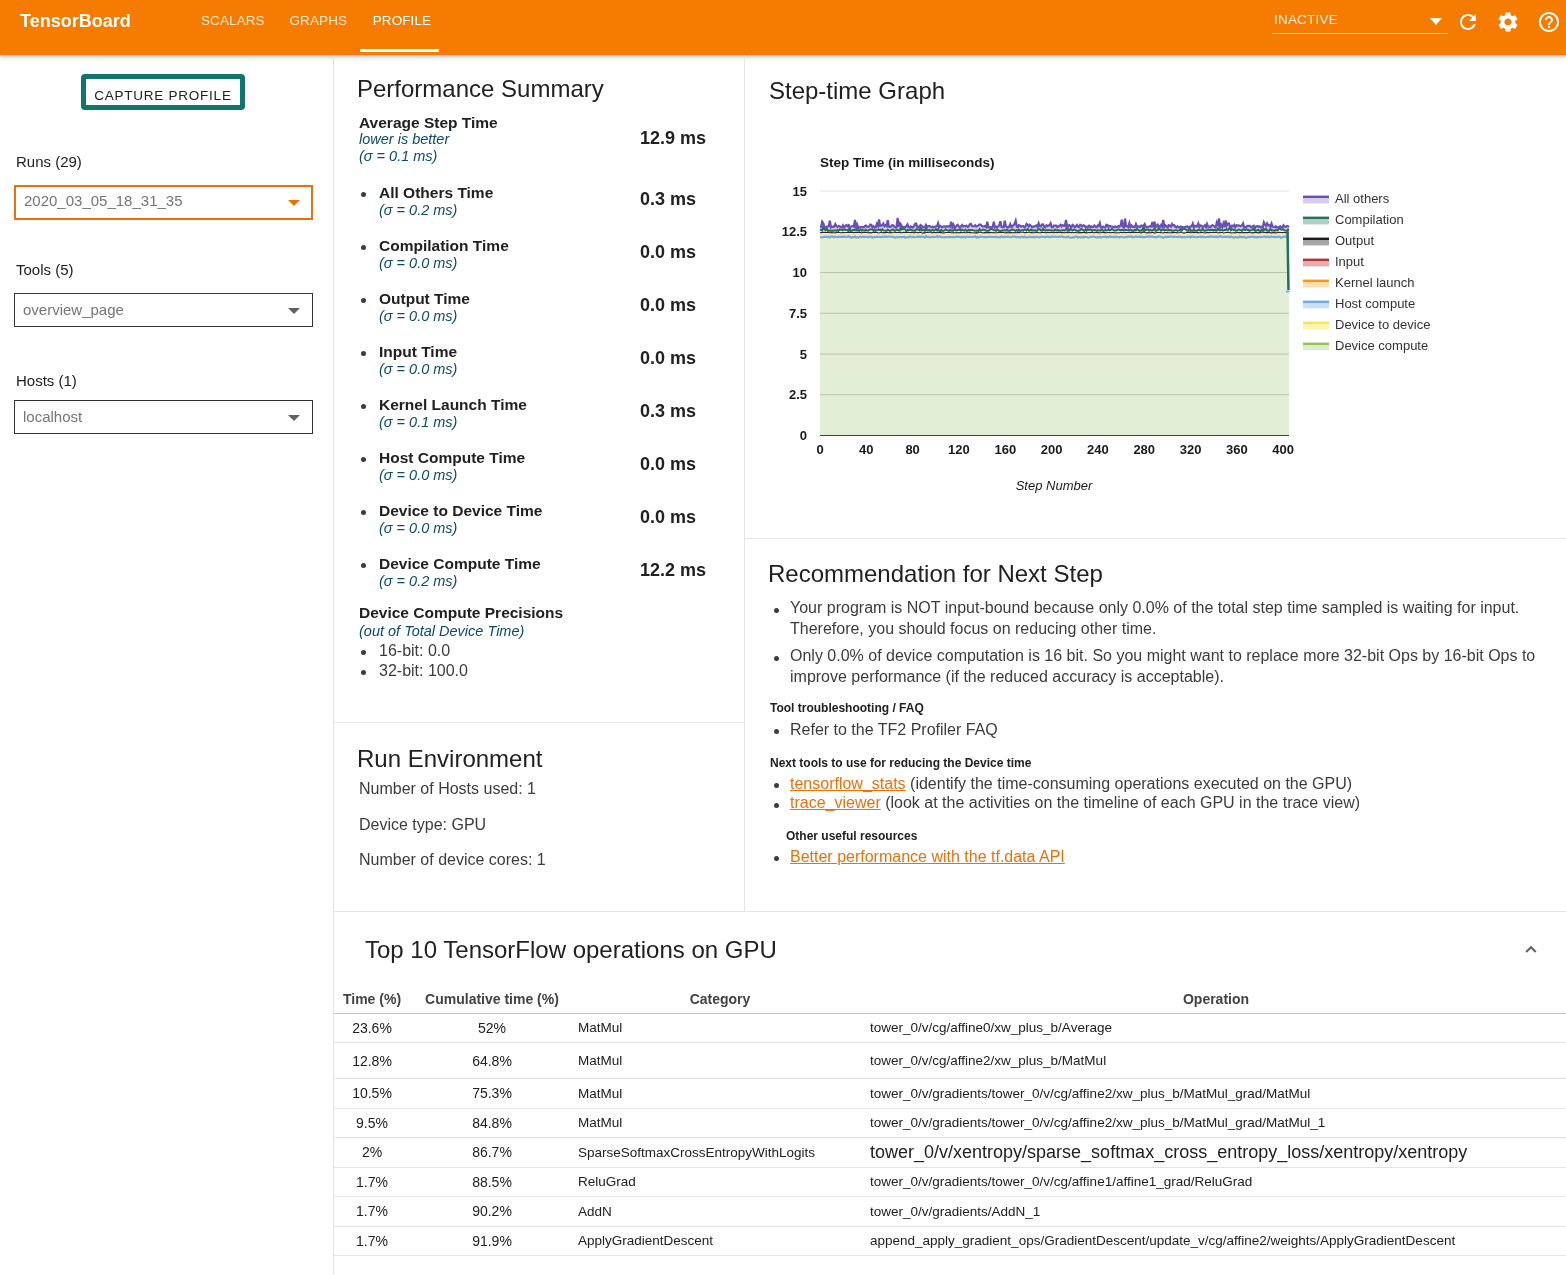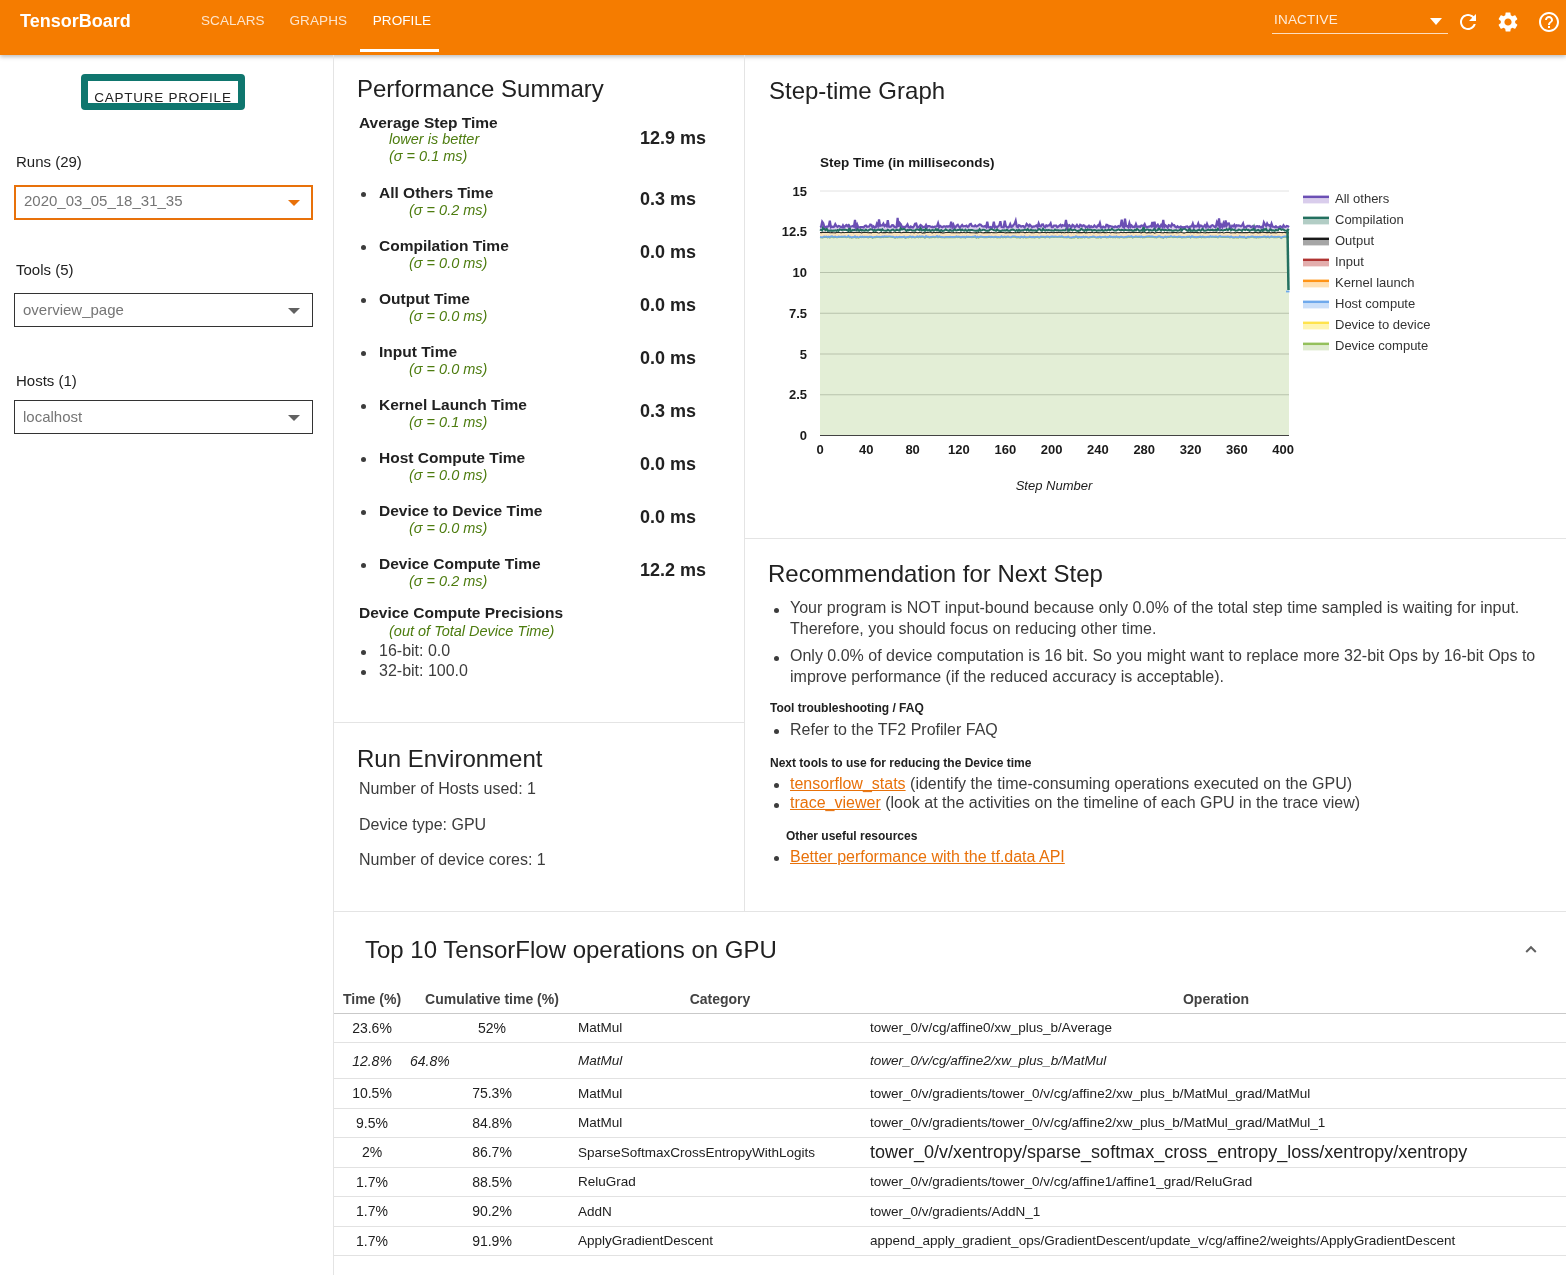--- a/index.html
+++ b/index.html
@@ -3,21 +3,21 @@
 <style>
 * { margin:0; padding:0; box-sizing:border-box; }
 html,body { width:1566px; height:1275px; overflow:hidden; background:#fff;
   font-family:"Liberation Sans", sans-serif; }
 #page { position:relative; width:1566px; height:1275px; }
 .abs { position:absolute; }
 .hline { position:absolute; height:1px; background:#e4e4e4; }
 .vline { position:absolute; width:1px; background:#e4e4e4; }
 h2 { font-size:24px; font-weight:400; color:#212121; }
 .lbl { font-size:15.5px; font-weight:bold; color:#212121; }
-.sig { font-size:14.5px; font-style:italic; color:#4d7c0f;margin-left:30px; }
+.sig { font-size:14.5px; font-style:italic; color:#0c4a6e; }
 .val { font-size:18px; font-weight:bold; color:#212121; }
 .txt { font-size:16px; color:#3c3c3c; }
 .bold16 { font-size:12px; font-weight:bold; color:#212121; }
 .bullet { position:absolute; width:5px; height:5px; border-radius:50%; background:#3c3c3c; }
 .link { color:#e8710a; text-decoration:underline; }
 .tab { position:absolute; top:13px; font-size:13.5px; font-weight:normal; letter-spacing:0.1px; color:rgba(255,255,255,0.8); }
 table { border-collapse:collapse; table-layout:fixed; }
 td, th { overflow:hidden; white-space:nowrap; }
 th { font-size:14px; color:#424242; border-bottom:1px solid #c9c9c9; }
 td { font-size:14px; color:#212121; border-bottom:1px solid #e2e2e2; }
@@ -37,21 +37,21 @@
 <svg class="abs" style="left:1456px;top:10px;" width="24" height="24" viewBox="0 0 24 24" fill="#fff">
       <path d="M17.65 6.35C16.2 4.9 14.21 4 12 4c-4.42 0-7.99 3.58-7.99 8s3.57 8 7.99 8c3.73 0 6.84-2.55 7.73-6h-2.08c-.82 2.33-3.04 4-5.65 4-3.31 0-6-2.69-6-6s2.69-6 6-6c1.66 0 3.14.69 4.22 1.78L13 11h7V4l-2.35 2.35z"></path>
     </svg>
 <svg class="abs" style="left:1496px;top:10px;" width="24" height="24" viewBox="0 0 24 24" fill="#fff">
       <path d="M19.14 12.94c.04-.3.06-.61.06-.94 0-.32-.02-.64-.07-.94l2.03-1.58c.18-.14.23-.41.12-.61l-1.92-3.32c-.12-.22-.37-.29-.59-.22l-2.39.96c-.5-.38-1.03-.7-1.62-.94L14.4 2.81c-.04-.24-.24-.41-.48-.41h-3.84c-.24 0-.43.17-.47.41L9.25 5.35c-.59.24-1.13.57-1.62.94l-2.39-.96c-.22-.08-.47 0-.59.22L2.74 8.87c-.12.21-.08.47.12.61l2.03 1.58c-.05.3-.09.63-.09.94s.02.64.07.94l-2.03 1.58c-.18.14-.23.41-.12.61l1.92 3.32c.12.22.37.29.59.22l2.39-.96c.5.38 1.03.7 1.62.94l.36 2.54c.05.24.24.41.48.41h3.84c.24 0 .44-.17.47-.41l.36-2.54c.59-.24 1.13-.56 1.62-.94l2.39.96c.22.08.47 0 .59-.22l1.92-3.32c.12-.22.07-.47-.12-.61l-2.01-1.58zM12 15.6c-1.98 0-3.6-1.62-3.6-3.6s1.62-3.6 3.6-3.6 3.6 1.62 3.6 3.6-1.62 3.6-3.6 3.6z"></path>
     </svg>
 <svg class="abs" style="left:1537px;top:10px;" width="24" height="24" viewBox="0 0 24 24" fill="#fff">
       <path d="M11 18h2v-2h-2v2zm1-16C6.48 2 2 6.48 2 12s4.48 10 10 10 10-4.48 10-10S17.52 2 12 2zm0 18c-4.41 0-8-3.59-8-8s3.59-8 8-8 8 3.59 8 8-3.59 8-8 8zm0-14c-2.21 0-4 1.79-4 4h2c0-1.1.9-2 2-2s2 .9 2 2c0 2-3 1.75-3 5h2c0-2.25 3-2.5 3-5 0-2.21-1.79-4-4-4z"></path>
     </svg>
 <div class="vline" style="left:333px;top:55px;height:1220px;"></div>
-<div class="abs" style="left:81px;top:74px;width:164px;height:36px;border:7px solid #0f766e;border-radius:4px;line-height:34px;text-align:center;font-size:13.5px;color:#212121;letter-spacing:0.75px;">CAPTURE PROFILE</div>
+<div class="abs" style="left:81px;top:74px;width:164px;height:36px;border:5px solid #0f766e;border-radius:4px;line-height:34px;text-align:center;font-size:13.5px;color:#212121;letter-spacing:0.75px;">CAPTURE PROFILE</div>
 <div class="abs" style="left:16px;top:153px;font-size:15px;color:#212121;">Runs (29)</div>
 <div class="abs" style="left:14px;top:185px;width:299px;height:35px;border:2px solid #e8710a;">
 <div class="abs" style="left:8px;top:4.5px;font-size:15px;color:#757575;">2020_03_05_18_31_35</div>
 <div class="abs" style="left:272px;top:12.5px;width:0;height:0;border-left:6.5px solid transparent;border-right:6.5px solid transparent;border-top:6.5px solid #e8710a;"></div>
     </div>
 <div class="abs" style="left:16px;top:261px;font-size:15px;color:#212121;">Tools (5)</div>
 <div class="abs" style="left:14px;top:293px;width:299px;height:34px;border:1px solid #333;">
 <div class="abs" style="left:8px;top:7px;font-size:15px;color:#757575;">overview_page</div>
 <div class="abs" style="left:273px;top:14px;width:0;height:0;border-left:6.5px solid transparent;border-right:6.5px solid transparent;border-top:6.5px solid #616161;"></div>
     </div>
@@ -207,23 +207,23 @@
           <th>Cumulative time (%)</th>
           <th>Category</th>
           <th>Operation</th>
         </tr>
         <tr style="height:29.5px;">
           <td style="text-align:center;">23.6%</td>
           <td style="text-align:center;">52%</td>
           <td style="padding-left:4px;font-size:13.5px;">MatMul</td>
           <td style="padding-left:4px;font-size:13.5px;">tower_0/v/cg/affine0/xw_plus_b/Average</td>
         </tr>
-        <tr style="height:36px;font-style:italic;">
+        <tr style="height:36px;">
           <td style="text-align:center;">12.8%</td>
-          <td style="text-align:left;">64.8%</td>
+          <td style="text-align:center;">64.8%</td>
           <td style="padding-left:4px;font-size:13.5px;">MatMul</td>
           <td style="padding-left:4px;font-size:13.5px;">tower_0/v/cg/affine2/xw_plus_b/MatMul</td>
         </tr>
         <tr style="height:29.5px;">
           <td style="text-align:center;">10.5%</td>
           <td style="text-align:center;">75.3%</td>
           <td style="padding-left:4px;font-size:13.5px;">MatMul</td>
           <td style="padding-left:4px;font-size:13.5px;">tower_0/v/gradients/tower_0/v/cg/affine2/xw_plus_b/MatMul_grad/MatMul</td>
         </tr>
         <tr style="height:29.5px;">

